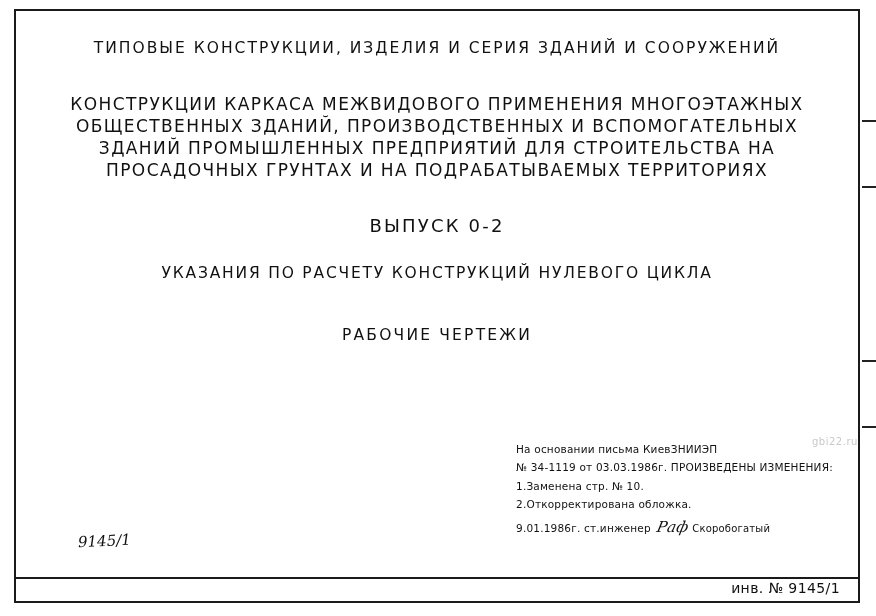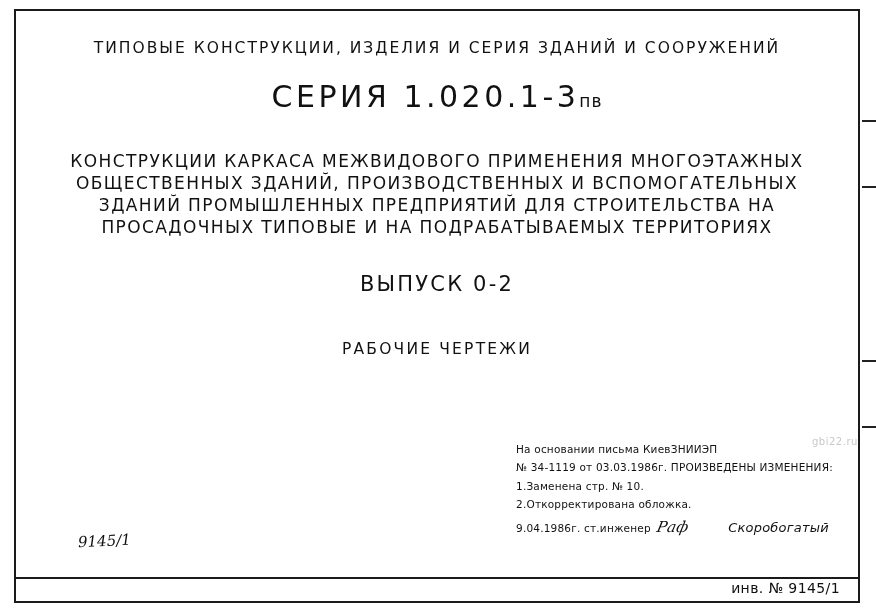--- a/index.html
+++ b/index.html
@@ -93,21 +93,21 @@
     line-height: 1.30;
   }
   .subtitle-block .line {
     font-size: 17px;
     letter-spacing: 1.4px;
     font-weight: 500;
   }
 
   .issue {
     margin-top: 34px;
-    font-size: 21px;
+    font-size: 18px;
     letter-spacing: 2.2px;
     font-weight: 500;
   }
 
   .issue-title {
     margin-top: 28px;
     font-size: 15.5px;
     letter-spacing: 1.8px;
     font-weight: 500;
   }
@@ -136,23 +136,21 @@
   }
   .sig {
     display: inline-block;
     font-family: "DejaVu Serif", serif;
     font-style: italic;
     font-size: 15px;
     transform: skewX(-12deg);
     margin: 0 4px 0 6px;
   }
   .sig-name {
-    font-size: 13px;
-    font-style: italic;
-    margin-left: 36px;
+    font-size: 10px;
   }
 
   
   .corner-number {
     position: absolute;
     left: 78px;
     top: 532px;
     font-family: "DejaVu Serif", serif;
     font-style: italic;
     font-size: 15px;
@@ -189,47 +187,45 @@
 
   <div class="edge-tick t1"></div>
   <div class="edge-tick t2"></div>
   <div class="edge-tick t3"></div>
   <div class="edge-tick t4"></div>
 
   <div class="content">
 
     <div class="line series-header">ТИПОВЫЕ КОНСТРУКЦИИ, ИЗДЕЛИЯ И СЕРИЯ ЗДАНИЙ И СООРУЖЕНИЙ</div>
 
-    <div class="line series-number">
-      <span>СЕРИЯ 1.020.1-3</span><span class="suffix">пв</span>
-    </div>
 
     <div class="subtitle-block">
       <div class="line">КОНСТРУКЦИИ КАРКАСА МЕЖВИДОВОГО ПРИМЕНЕНИЯ МНОГОЭТАЖНЫХ</div>
       <div class="line">ОБЩЕСТВЕННЫХ ЗДАНИЙ, ПРОИЗВОДСТВЕННЫХ И ВСПОМОГАТЕЛЬНЫХ</div>
       <div class="line">ЗДАНИЙ ПРОМЫШЛЕННЫХ ПРЕДПРИЯТИЙ ДЛЯ СТРОИТЕЛЬСТВА НА</div>
-      <div class="line">ПРОСАДОЧНЫХ ТИПОВЫЕ И НА ПОДРАБАТЫВАЕМЫХ ТЕРРИТОРИЯХ</div>
+      <div class="line">ПРОСАДОЧНЫХ ГРУНТАХ И НА ПОДРАБАТЫВАЕМЫХ ТЕРРИТОРИЯХ</div>
     </div>
 
     <div class="line issue">ВЫПУСК 0-2</div>
 
+    <div class="line issue-title">УКАЗАНИЯ ПО РАСЧЕТУ КОНСТРУКЦИЙ НУЛЕВОГО ЦИКЛА</div>
 
     <div class="line doc-type">РАБОЧИЕ ЧЕРТЕЖИ</div>
 
   </div>
 
   <div class="watermark">gbi22.ru</div>
 
   <div class="note-block">
     <div class="note-line cap">На основании письма КиевЗНИИЭП</div>
     <div class="note-line">№ 34-1119  от 03.03.1986г. ПРОИЗВЕДЕНЫ ИЗМЕНЕНИЯ:</div>
     <div class="note-line">1.Заменена стр. № 10.</div>
     <div class="note-line">2.Откорректирована обложка.</div>
     <div class="note-line">
-      <span>9.04.1986г. ст.инженер</span><span class="sig">Раф</span><span class="sig-name">Скоробогатый</span>
+      <span>9.01.1986г. ст.инженер</span><span class="sig">Раф</span><span class="sig-name">Скоробогатый</span>
     </div>
   </div>
 
   <div class="corner-number">9145/1</div>
 
   <div class="bottom-rule"></div>
 
   <div class="inv-number">инв. № 9145/1</div>
 
 </div>

